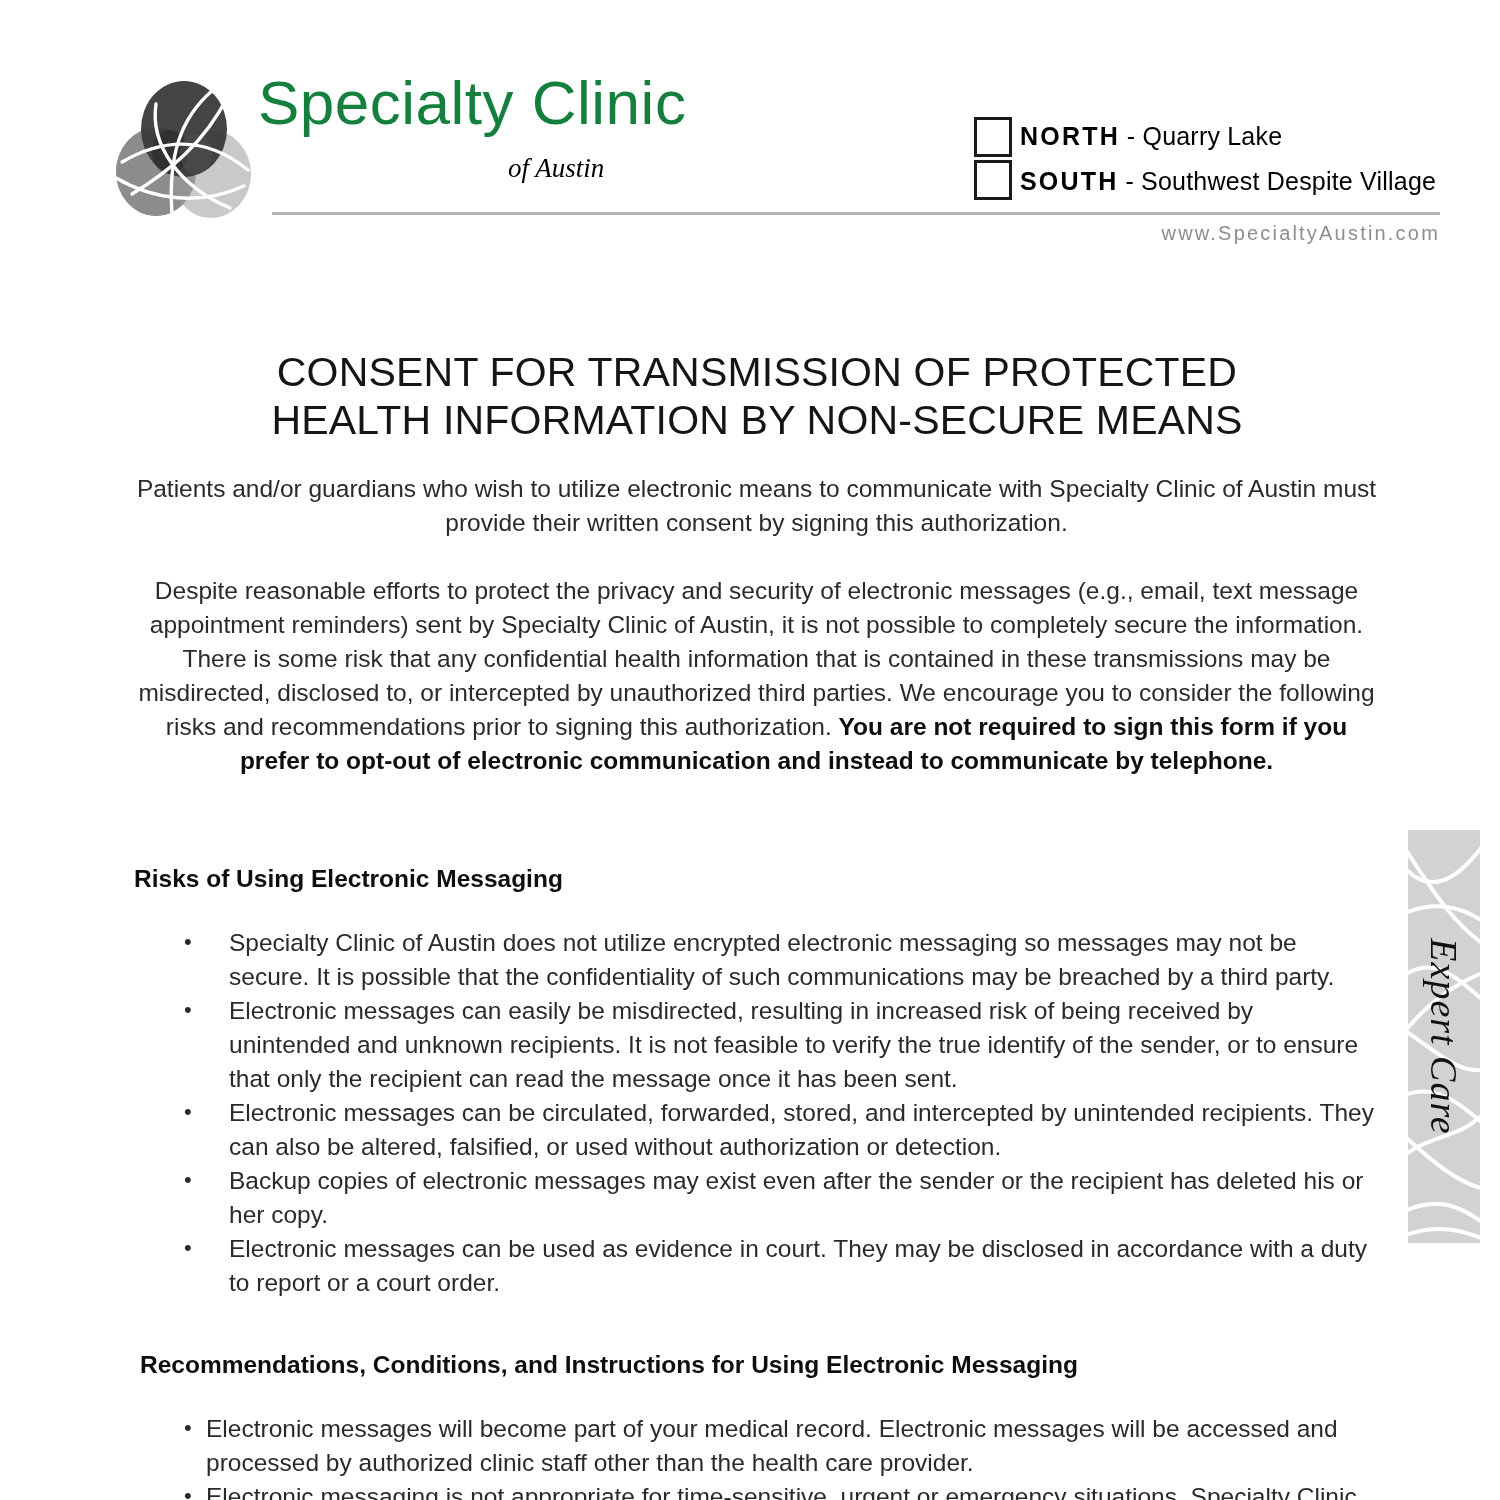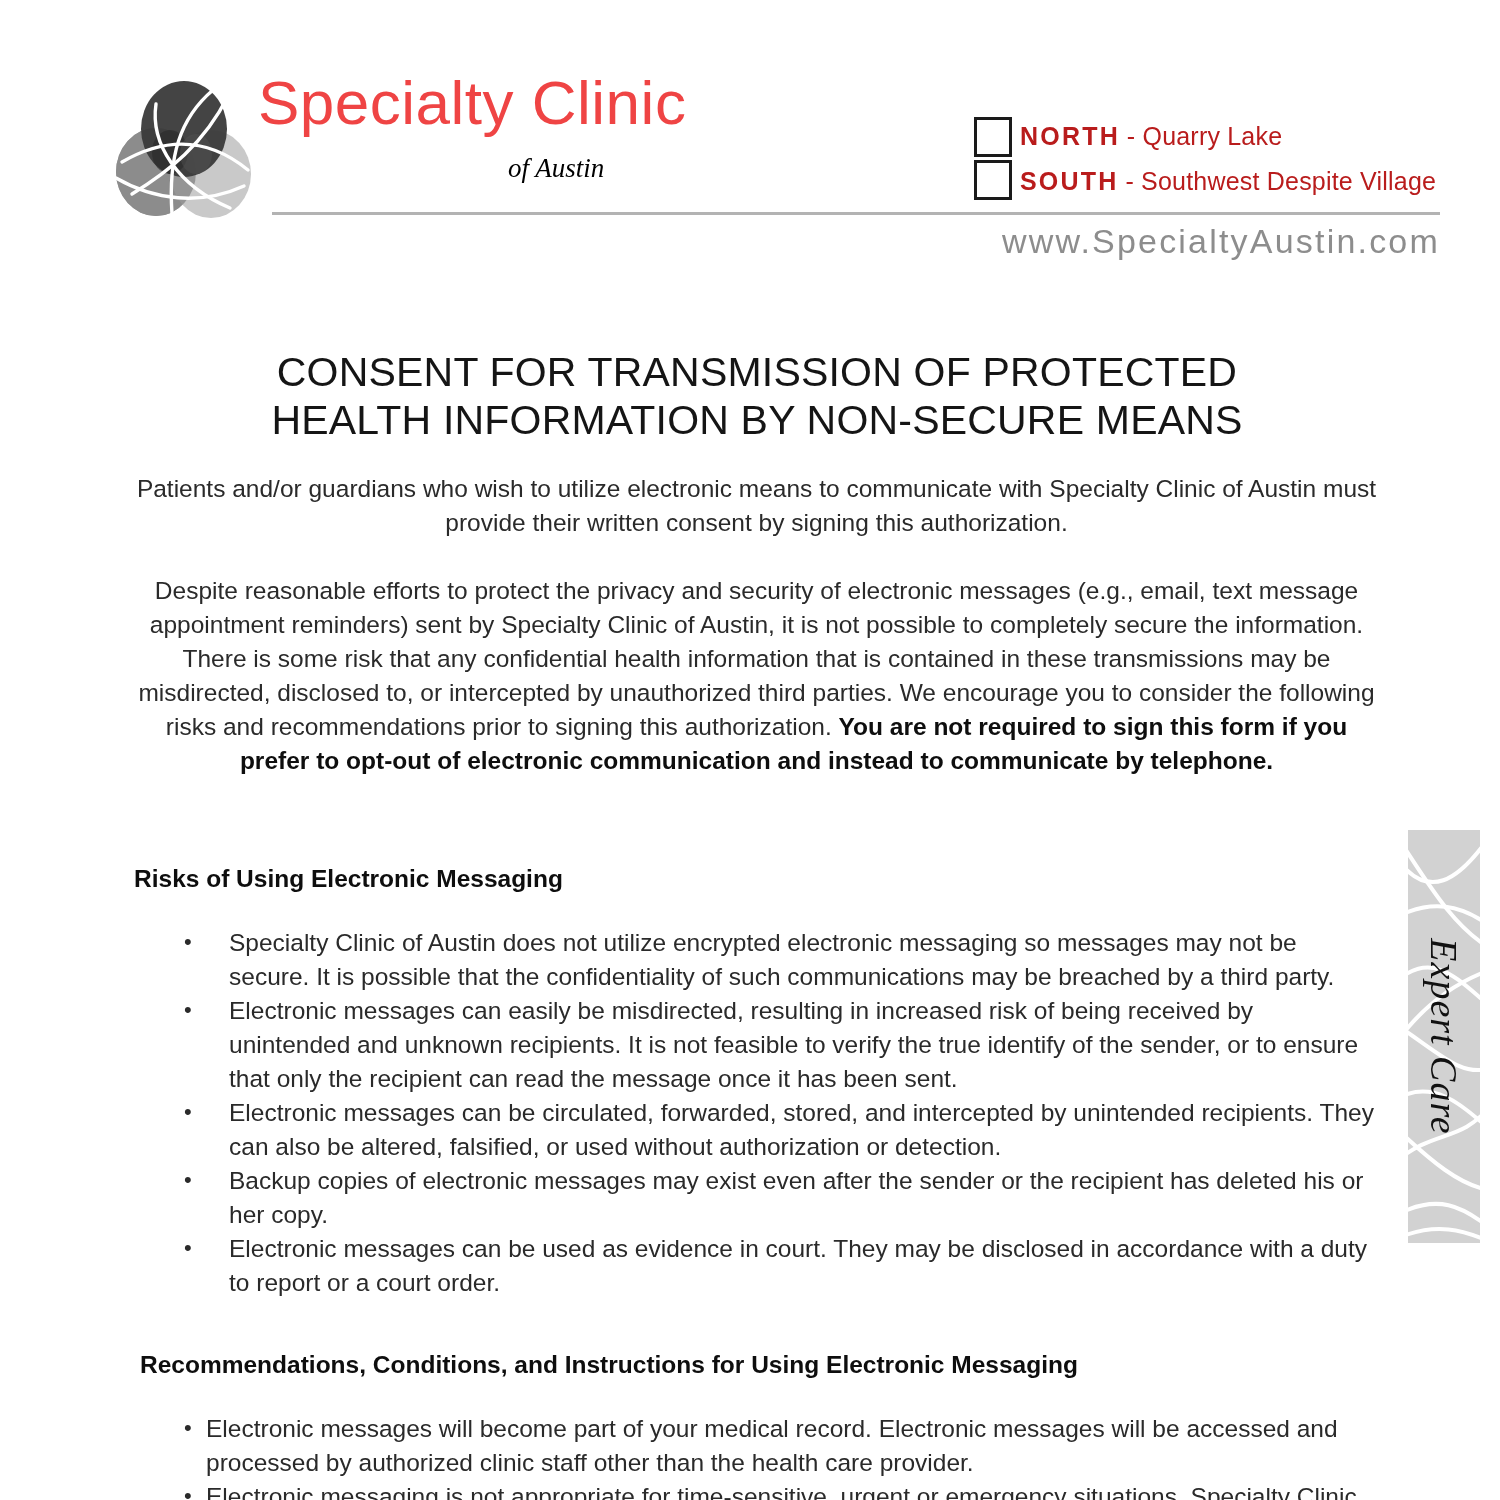--- a/index.html
+++ b/index.html
@@ -32,21 +32,21 @@
   }
   .logo-mark svg { display: block; }
 
   .brand-name {
     position: absolute;
     left: 258px;
     top: 72px;
     font-size: 62px;
     line-height: 1;
     letter-spacing: 0.5px;
-    color: #ef4444;
+    color: #15803d;
     font-weight: 400;
     white-space: nowrap;
   }
   .brand-sub {
     position: absolute;
     left: 508px;
     top: 155px;
     font-family: "Liberation Serif", serif;
     font-style: italic;
     font-size: 27px;
@@ -80,35 +80,35 @@
     border: 3px solid #1a1a1a;
     box-sizing: border-box;
     background: #fff;
     flex: none;
   }
   .loc-row + .loc-row .loc-box { margin-top: -3px; }
   .loc-text {
     margin-left: 8px;
     font-size: 25px;
     white-space: nowrap;
-    color: #b91c1c;
+    color: #000000;
   }
   .loc-text .loc-key {
     font-weight: 700;
     letter-spacing: 2.2px;
   }
   .loc-text .loc-val {
     font-weight: 400;
     letter-spacing: 0.2px;
   }
   .website {
     position: absolute;
     right: 60px;
     top: 222px;
-    font-size: 34px;
+    font-size: 20px;
     color: #8d8d8d;
     letter-spacing: 2.2px;
     white-space: nowrap;
   }
 
   
   .doc-title {
     position: absolute;
     left: 7px;
     top: 348px;

